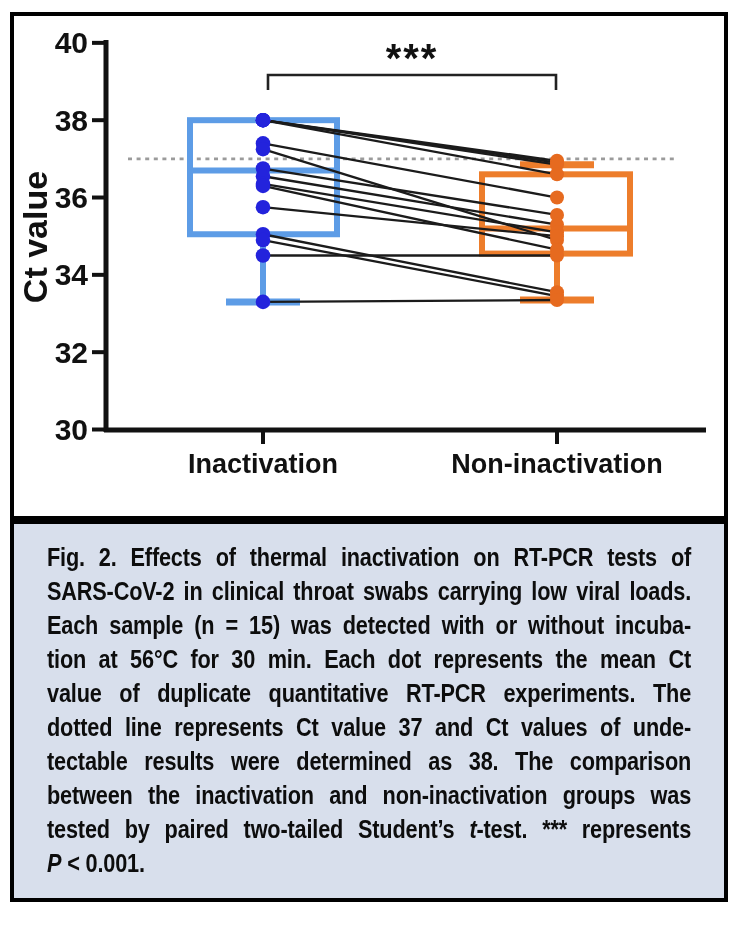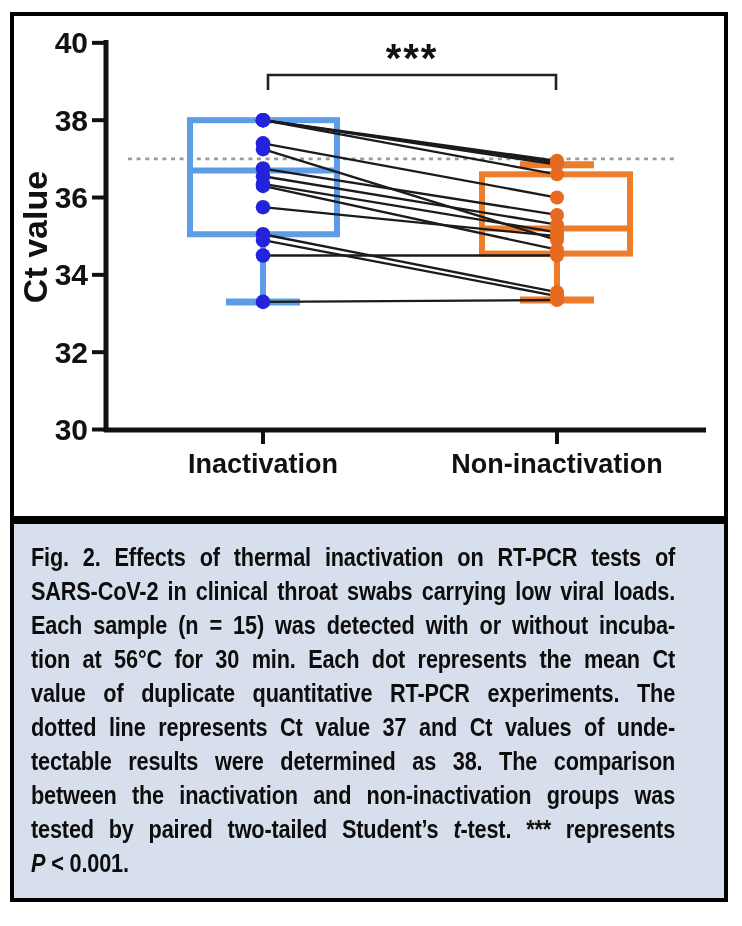--- a/index.html
+++ b/index.html
@@ -7,21 +7,21 @@
     position:relative;width:742px;height:926px;background:#ffffff;overflow:hidden;
     font-family:"Liberation Sans",sans-serif;
   }
   .chart-panel{
     position:absolute;left:10px;top:12px;width:718px;height:508px;
     box-sizing:border-box;border:4px solid #000;background:#ffffff;
   }
   .caption-panel{
     position:absolute;left:10px;top:520px;width:718px;
     box-sizing:border-box;border:4px solid #000;background:#d8dfec;
-    padding:16px 18px 18px 17px;overflow:hidden;
+    padding:16px 18px 18px 33px;overflow:hidden;
   }
   .caption-text{
     width:742px;transform:scaleX(0.868);transform-origin:left top;
     font-weight:bold;font-size:25px;line-height:34px;color:#0d0d0d;
     letter-spacing:-0.2px;
   }
   .cap-line{text-align:justify;text-align-last:justify;white-space:normal;}
   .cap-line.last{text-align-last:left;}
   .seg-italic{font-style:italic;}
   .chart-svg{position:absolute;left:0;top:0;width:742px;height:926px;}

